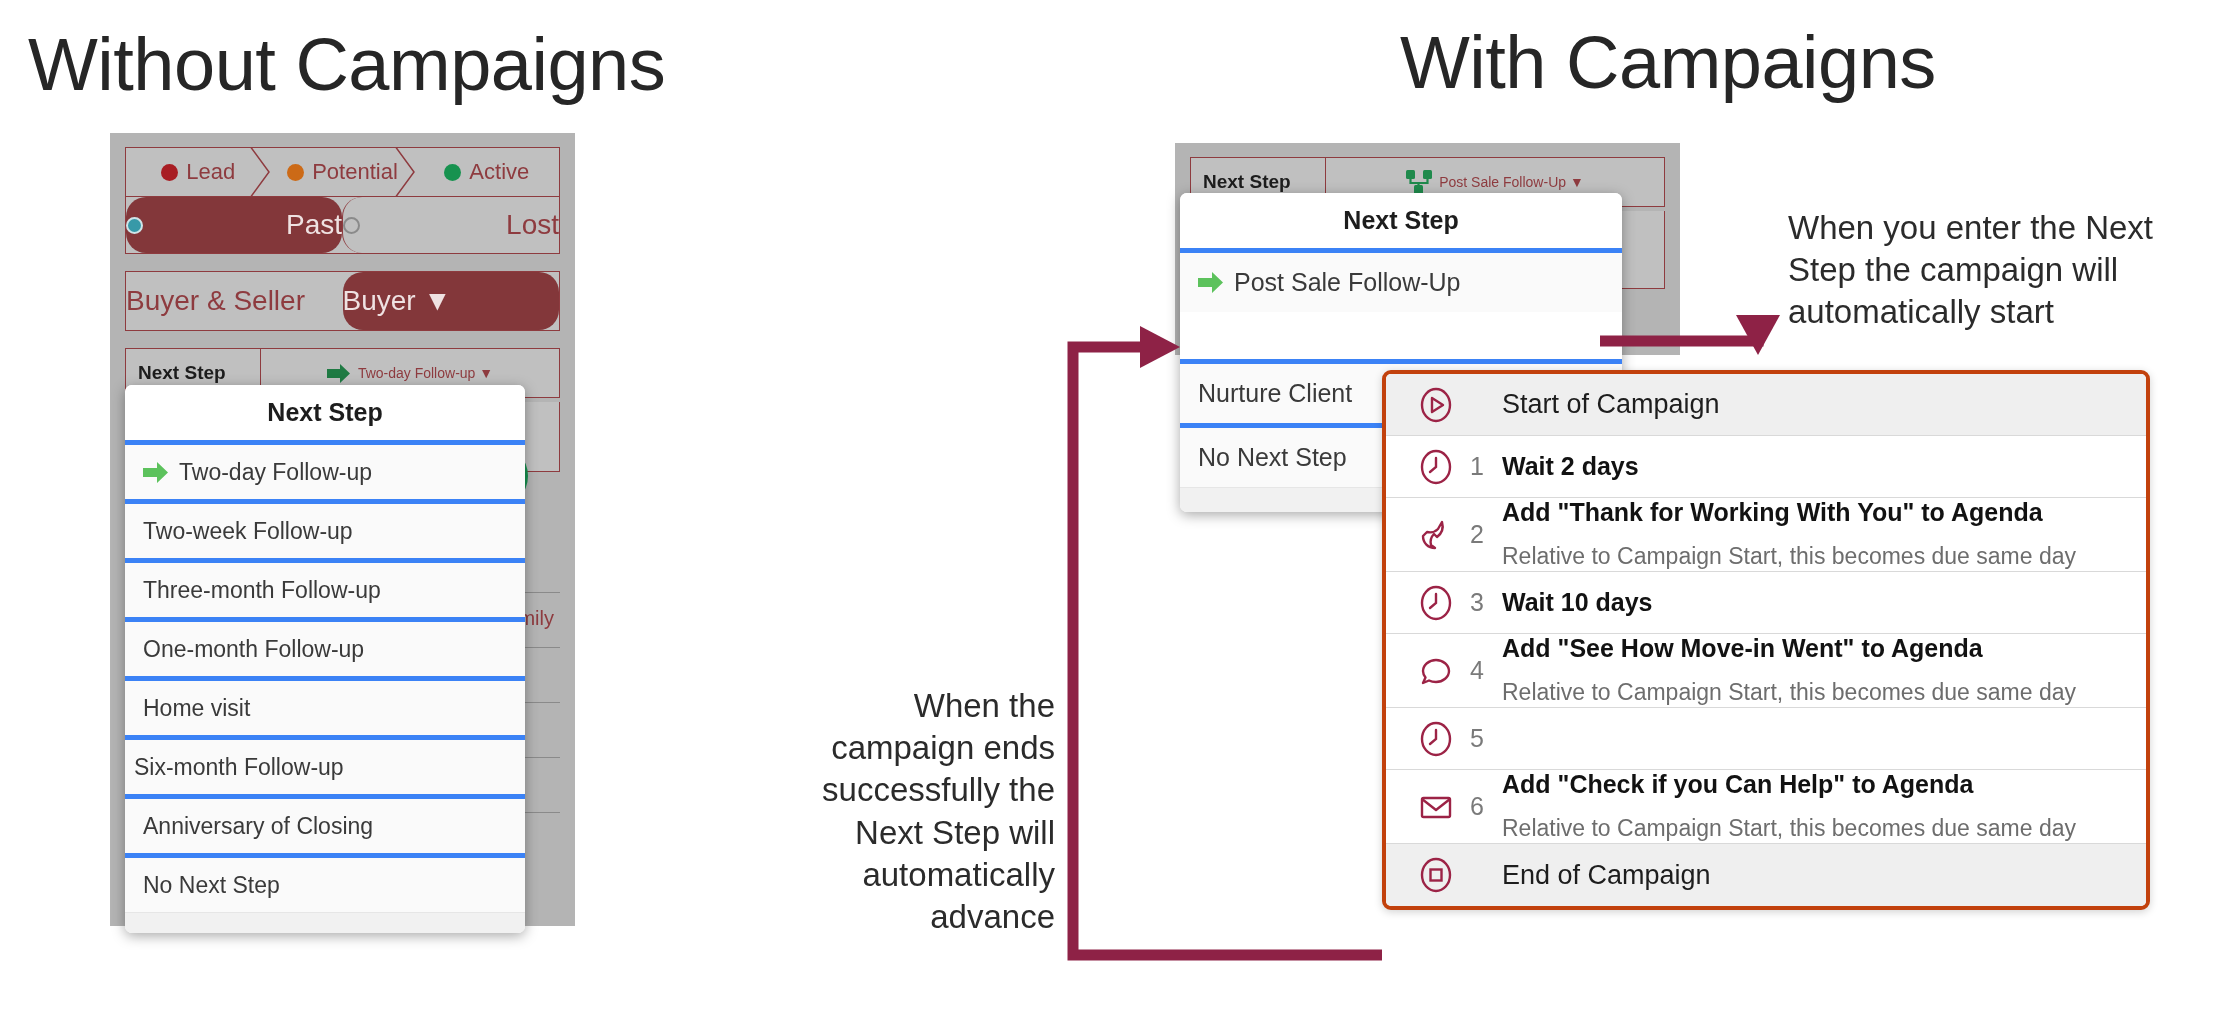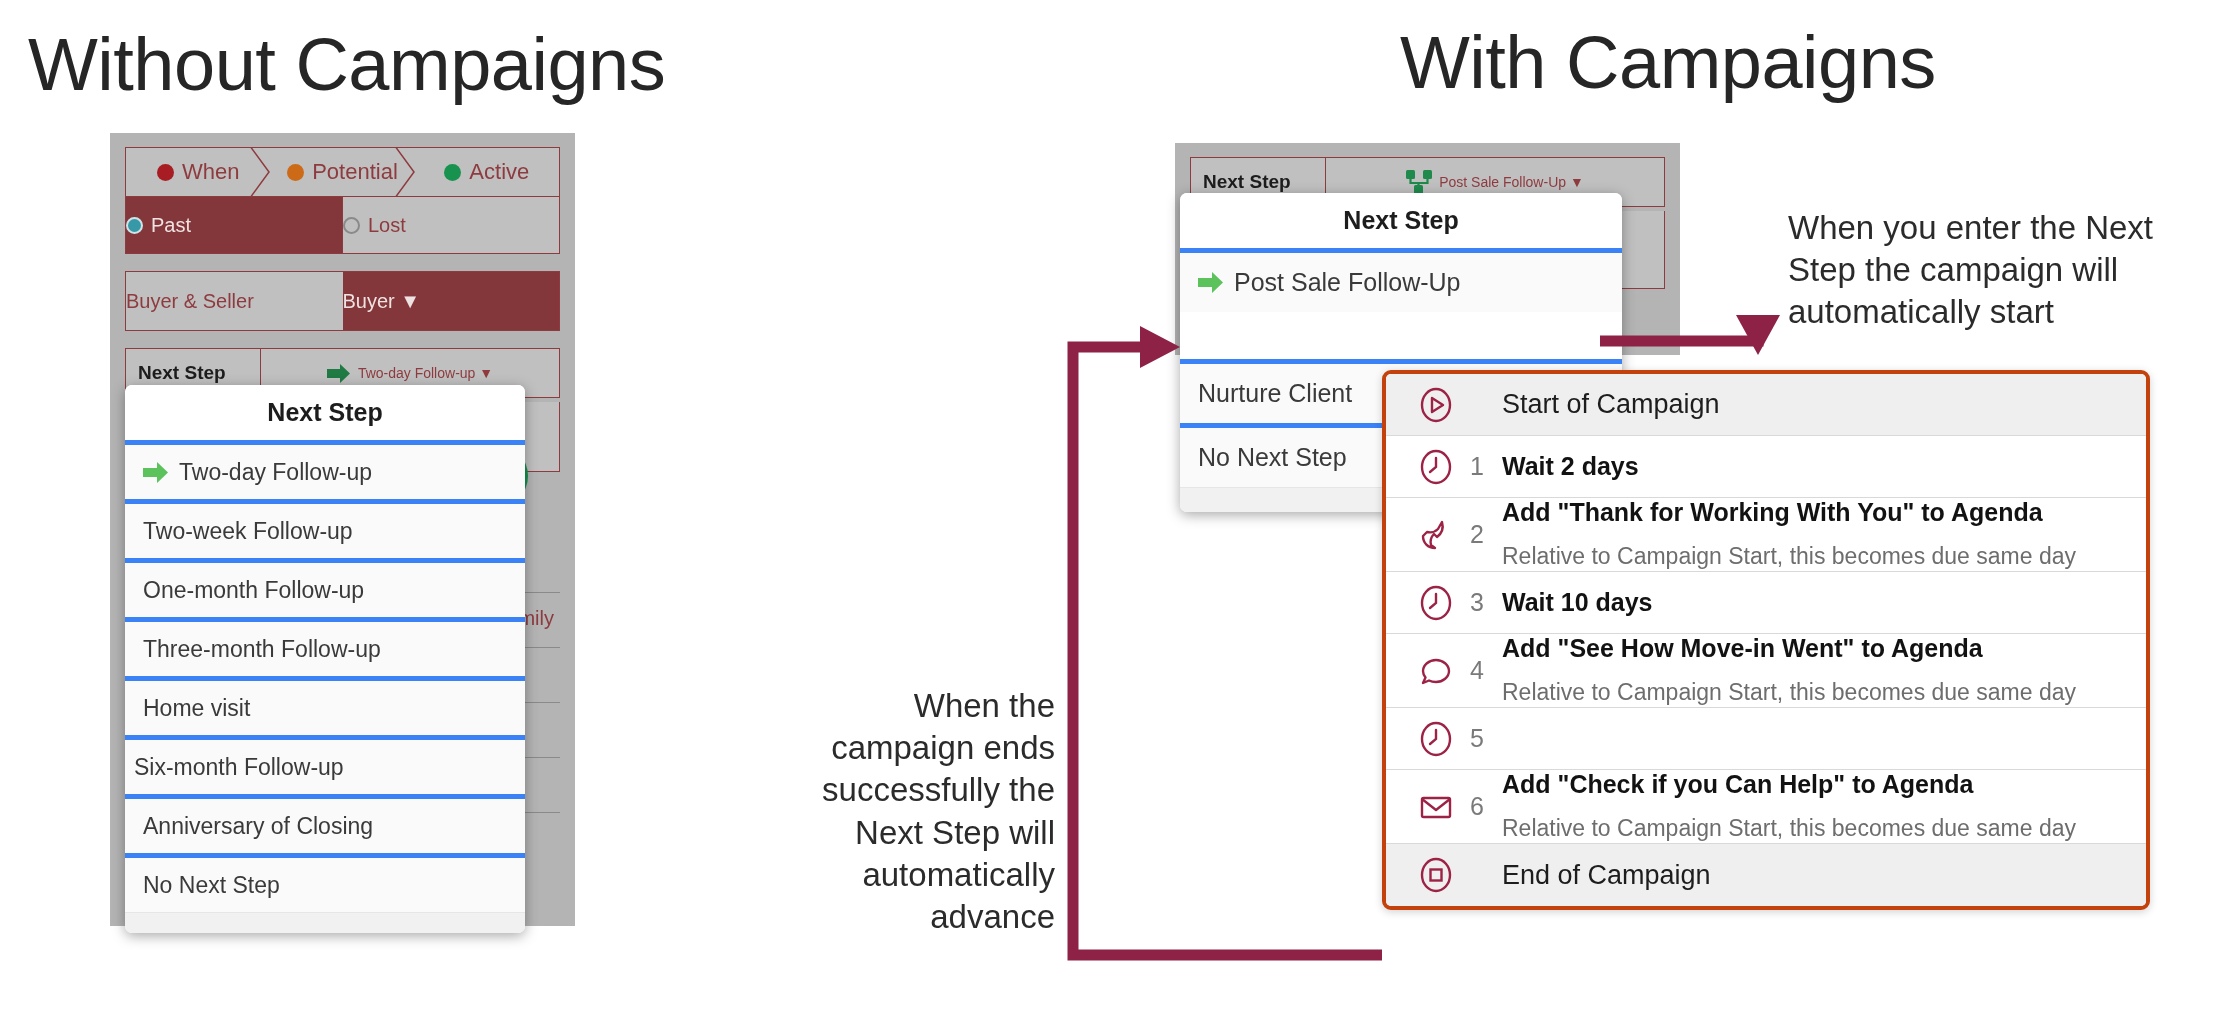--- a/index.html
+++ b/index.html
@@ -46,22 +46,22 @@
   .pipe-seg .dot{
     width:17px;height:17px;border-radius:50%;display:inline-block;margin-right:8px;
   }
   .chev{
     position:absolute;right:-1px;top:0;height:100%;width:26px;
   }
   .chev svg{display:block;}
 
   .seg-row{display:flex;height:56px;}
   .seg{
-    flex:1;display:flex;align-items:center;justify-content:flex-start;
-    font-size:20px;box-sizing:border-box;
+    flex:1;display:flex;align-items:center;justify-content:space-between;
+    font-size:28px;box-sizing:border-box;border-radius:20px;
   }
   .seg.sel{background:#83373a;color:#efe2e2;}
   .seg.unsel{background:#c0c0c0;color:#8e3b3f;}
   .seg .ring{
     width:17px;height:17px;border-radius:50%;box-sizing:border-box;margin-right:8px;
   }
 
   .kv-row{
     display:flex;height:48px;align-items:stretch;
   }
@@ -141,21 +141,21 @@
 
 <div class="abs big-title" id="title-without">Without Campaigns</div>
 <div class="abs big-title" id="title-with">With Campaigns</div>
 
 <div class="abs crm-panel" style="left:110px;top:133px;width:465px;height:793px;padding:14px 15px;">
 
   <div class="crm-box" style="width:100%;">
     <div class="pipeline">
       <div class="pipe-seg">
         <span class="dot" style="background:#a81d23;"></span>
-        <span>When</span>
+        <span>Lead</span>
         <span class="chev">
           <svg width="26" height="48" viewBox="0 0 26 48">
               <path d="M2 -6 L24 24 L2 54" fill="none" stroke="#8e3b3f" stroke-width="1.5"></path>
             </svg>
         </span>
       </div>
       <div class="pipe-seg">
         <span class="dot" style="background:#cc6a17;"></span>
         <span>Potential</span>
         <span class="chev">
@@ -226,24 +226,24 @@
       <svg width="26" height="21" viewBox="0 0 26 21">
           <path d="M0 6 H14 V0 L25 10.5 L14 21 V15 H0 Z" fill="#5cc25c"></path>
         </svg>
     </span>
     <span>Two-day Follow-up</span>
   </div>
   <div class="pop-item" style="height:59px;">
     <span>Two-week Follow-up</span>
   </div>
   <div class="pop-item" style="height:59px;">
+    <span>Three-month Follow-up</span>
+  </div>
+  <div class="pop-item" style="height:59px;">
     <span>One-month Follow-up</span>
-  </div>
-  <div class="pop-item" style="height:59px;">
-    <span>Three-month Follow-up</span>
   </div>
   <div class="pop-item" style="height:59px;">
     <span>Home visit</span>
   </div>
   <div class="pop-item" style="height:59px;padding-left:9px;">
     <span>Six-month Follow-up</span>
   </div>
   <div class="pop-item" style="height:59px;">
     <span>Anniversary of Closing</span>
   </div>

